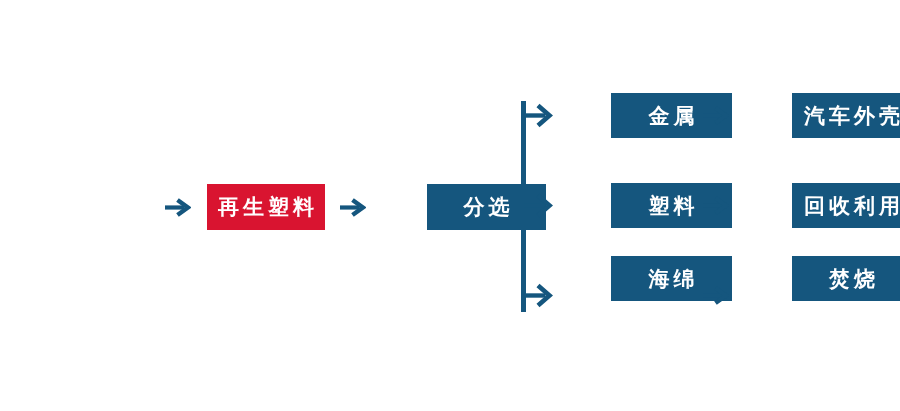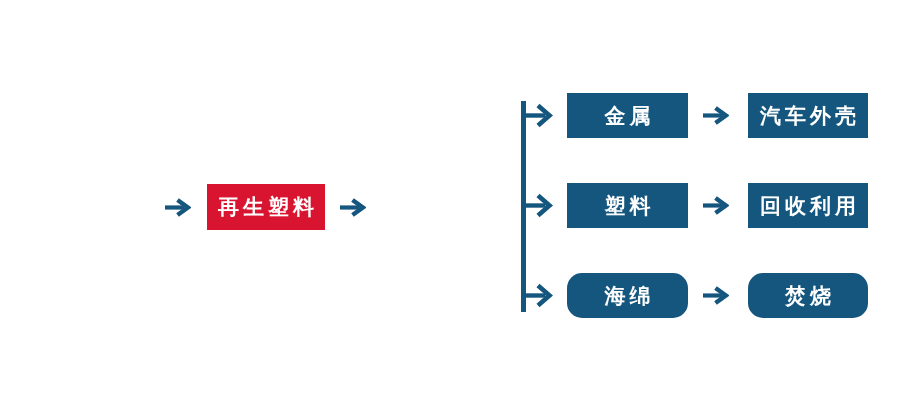--- a/index.html
+++ b/index.html
@@ -20,21 +20,21 @@
     display: flex;
     align-items: center;
     justify-content: center;
     color: var(--text-on-box, #ffffff);
     font-size: 21px;
     font-weight: bold;
     letter-spacing: 4px;
     text-indent: 4px;
     white-space: nowrap;
   }
-  .node.blue { background: var(--blue, #15567E); }
+  .node.blue { background: var(--blue, #15567E); margin-left: 44px; }
   .node.red  { background: var(--red, #D91430); }
 
   .arrow, .branch-arrow {
     position: absolute;
     display: block;
   }
   .vline {
     position: absolute;
     left: 521px;
     top: 101px;
@@ -48,21 +48,21 @@
   .a-1       { left: 165px; top: 198px; }
   .n-process { left: 207px; top: 184px; width: 118px; height: 46px; }
   .a-2       { left: 340px; top: 198px; }
   .n-sort    { left: 383px; top: 184px; width: 119px; height: 46px; }
 
   
   .n-mat  { left: 567px; width: 121px; height: 45px; }
   .n-out  { left: 748px; width: 120px; height: 45px; }
   .row-0 .n-mat, .row-0 .n-out { top: 93px; }
   .row-1 .n-mat, .row-1 .n-out { top: 183px; }
-  .row-2 .n-mat, .row-2 .n-out { top: 273px; border-radius: 15px; }
+  .row-2 .n-mat, .row-2 .n-out { top: 256px; }
 
   .ba-0 { left: 524px; top: 102px; }
   .ba-1 { left: 524px; top: 192px; }
   .ba-2 { left: 524px; top: 282px; }
 
   .ra-0 { left: 703px; top: 106px; }
   .ra-1 { left: 703px; top: 196px; }
   .ra-2 { left: 703px; top: 286px; }
 </style>
 </head>
@@ -76,20 +76,21 @@
     <path d="M12.5 2 L22.8 9.5 L12.5 17" stroke="#15567E" stroke-width="4.4" fill="none" stroke-linejoin="miter"></path>
   </svg>
 
   <div class="node red n-process">再生塑料</div>
 
   <svg class="arrow a-2" width="26" height="19" viewBox="0 0 26 19">
     <path d="M0 9.5 H19" stroke="#15567E" stroke-width="4.2" fill="none"></path>
     <path d="M12.5 2 L22.8 9.5 L12.5 17" stroke="#15567E" stroke-width="4.4" fill="none" stroke-linejoin="miter"></path>
   </svg>
 
+  <div class="node blue n-sort">分选</div>
 
   <div class="vline"></div>
 
   <svg class="branch-arrow ba-0" width="29" height="27" viewBox="0 0 29 27">
     <path d="M0 13.5 H21.5" stroke="#15567E" stroke-width="4.4" fill="none"></path>
     <path d="M14 3.5 L25.5 13.5 L14 23.5" stroke="#15567E" stroke-width="4.6" fill="none" stroke-linejoin="miter"></path>
   </svg>
   <svg class="branch-arrow ba-1" width="29" height="27" viewBox="0 0 29 27">
     <path d="M0 13.5 H21.5" stroke="#15567E" stroke-width="4.4" fill="none"></path>
     <path d="M14 3.5 L25.5 13.5 L14 23.5" stroke="#15567E" stroke-width="4.6" fill="none" stroke-linejoin="miter"></path>

